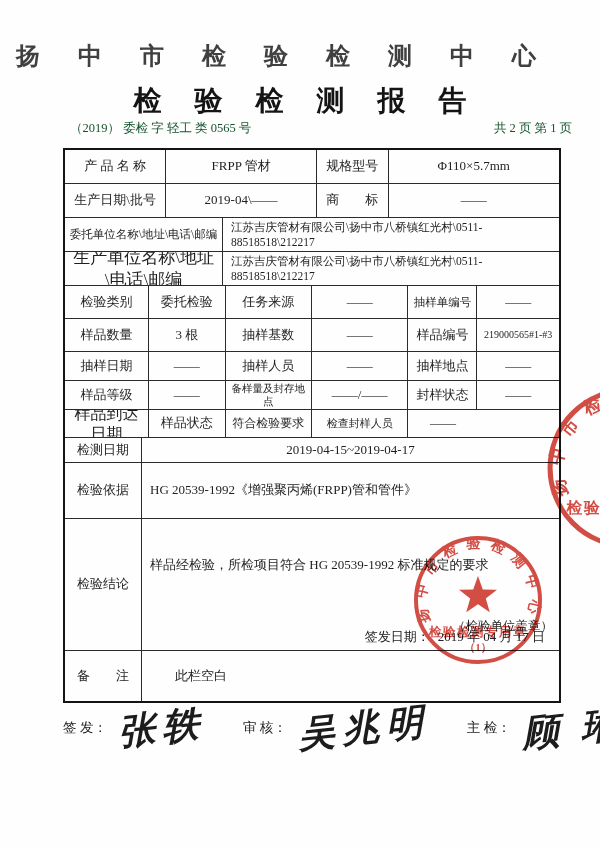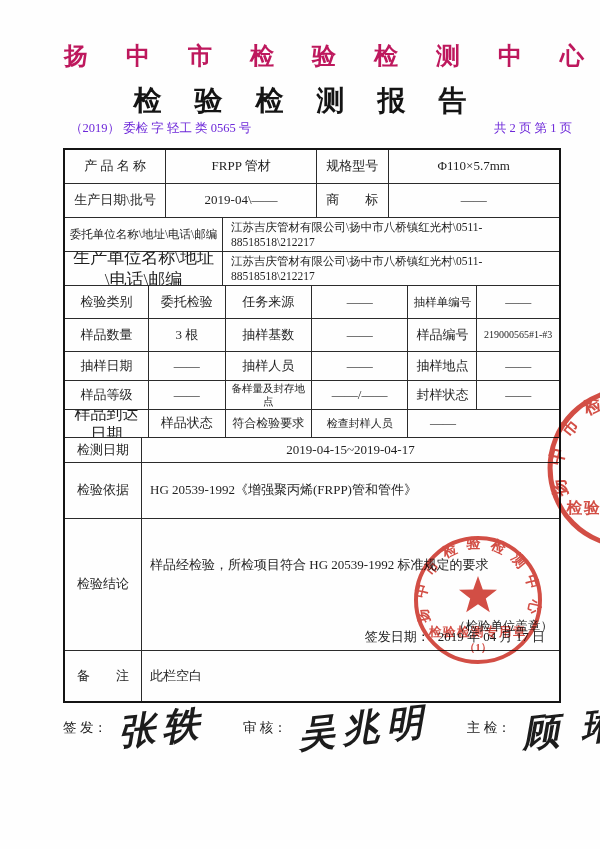--- a/index.html
+++ b/index.html
@@ -3,38 +3,38 @@
 <meta charset="utf-8">
 <style>
   html,body{margin:0;padding:0;background:#ffffff;}
   .page{
     position:relative;width:600px;height:849px;overflow:hidden;
     background:#fefefe;
     font-family:"Liberation Serif","DejaVu Serif",serif;
     color:#1f1f1f;
   }
   .org-title{
-    position:absolute;top:40px;left:0;width:100%;text-align:right;
-    font-size:24px;font-weight:bold;letter-spacing:16px;text-indent:16px;color:#be185d;
+    position:absolute;top:40px;left:0;width:100%;text-align:left;
+    font-size:24px;font-weight:bold;letter-spacing:16px;text-indent:16px;color:#404040;
   }
   .report-title{
     position:absolute;top:82px;left:0;width:100%;text-align:center;
     font-size:28px;font-weight:bold;letter-spacing:13px;text-indent:13px;color:#141414;
   }
   .ref-line{
     position:absolute;top:120px;left:70px;right:28px;
-    display:flex;justify-content:space-between;font-size:12.5px;color:#6d28d9;
+    display:flex;justify-content:space-between;font-size:12.5px;color:#14532d;
   }
   
   .tbl{
     position:absolute;left:63px;top:148px;width:494px;
     border:2px solid #141414;background:transparent;
   }
   .tr{display:grid;border-bottom:1px solid #2b2b2b;}
-  .tr:last-child{border-bottom:none;}
+  .tr:last-child{border-bottom:none;gap:25px;}
   .td{
     border-right:1px solid #2b2b2b;
     display:flex;align-items:center;justify-content:center;
     font-size:13px;line-height:1.25;padding:0 3px;box-sizing:border-box;
     text-align:center;overflow:hidden;
   }
   .td:last-child{border-right:none;}
   .td.left{justify-content:flex-start;text-align:left;padding-left:8px;}
   .rA{grid-template-columns:20.5% 30.5% 14.5% 34.5%;}
   .rB{grid-template-columns:32% 68%;}

